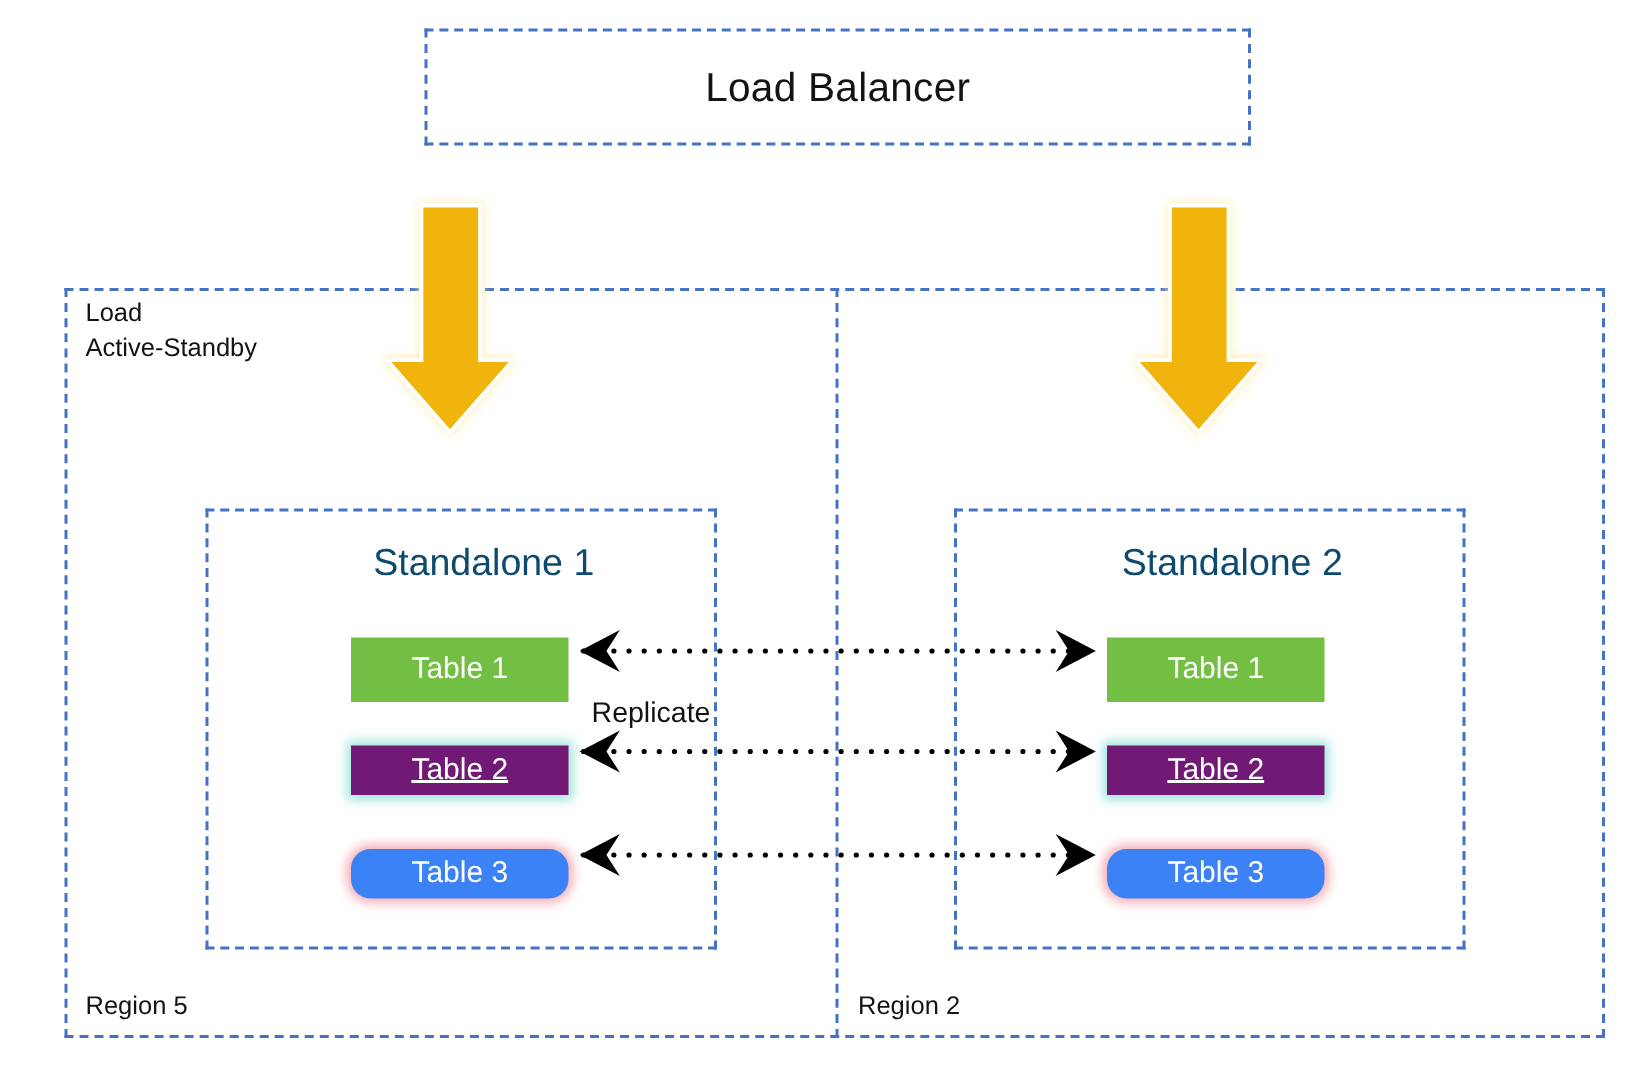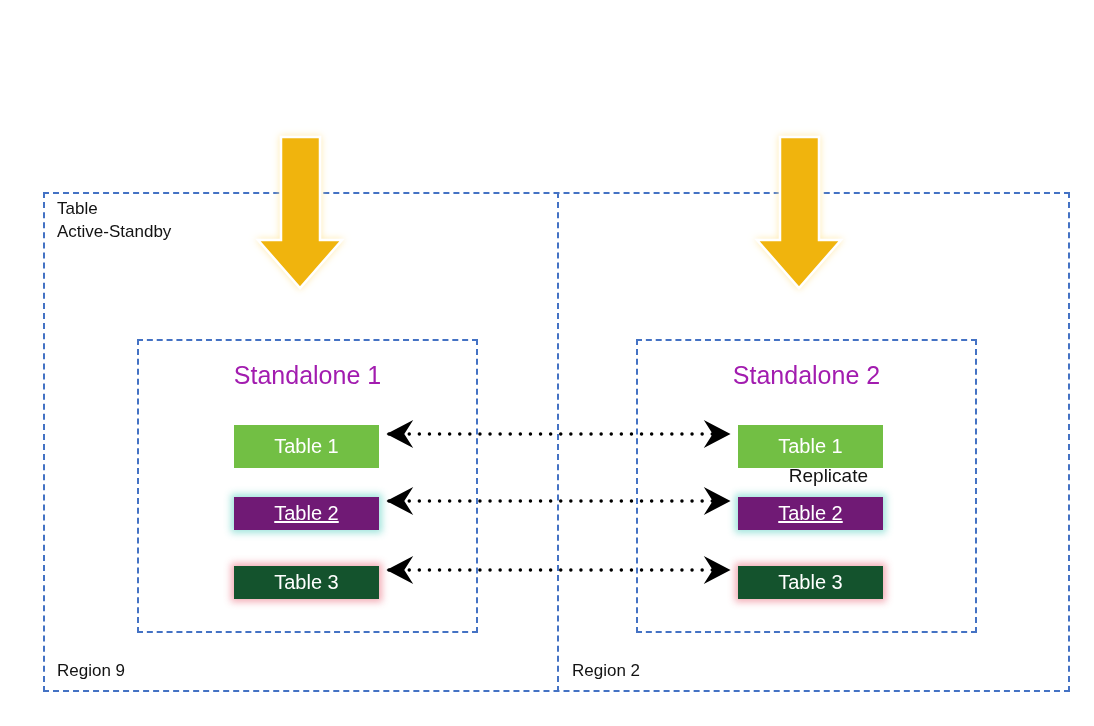--- a/index.html
+++ b/index.html
@@ -77,39 +77,40 @@
   #standalone-1 { left: 137px; top: 339px; width: 341px; height: 294px; }
   #standalone-2 { left: 636px; top: 339px; width: 341px; height: 294px; }
 
   .standalone-title {
     position: absolute;
     top: 20px;
     left: 0;
     width: 100%;
     text-align: center;
     font-size: 25px;
-    color: #a21caf;
-    white-space: nowrap;
+    color: #0c4a6e;
+    white-space: nowrap;
+    padding-left: 15px;
   }
 
   
   .table-chip {
     position: absolute;
     display: flex;
     align-items: center;
     justify-content: center;
     color: #ffffff;
     font-size: 20px;
     white-space: nowrap;
     box-sizing: border-box;
     margin-top: 12px;
   }
   .chip-t1 { background: #72BF44; }
   .chip-t2 { background: #701a75; box-shadow: 0 0 7px 3px rgba(47,196,178,0.45); text-decoration: underline; }
-  .chip-t3 { background: #14532d; box-shadow: 0 0 7px 3px rgba(229,73,94,0.45); }
+  .chip-t3 { background: #3b82f6; box-shadow: 0 0 7px 3px rgba(229,73,94,0.45); border-radius: 13px; }
 
   
   #s1-table-1 { left: 234px; top: 413px; width: 145px; height: 43px; }
   #s1-table-2 { left: 234px; top: 485px; width: 145px; height: 33px; }
   #s1-table-3 { left: 234px; top: 554px; width: 145px; height: 33px; }
   
   #s2-table-1 { left: 738px; top: 413px; width: 145px; height: 43px; }
   #s2-table-2 { left: 738px; top: 485px; width: 145px; height: 33px; }
   #s2-table-3 { left: 738px; top: 554px; width: 145px; height: 33px; }
 
@@ -121,38 +122,41 @@
     height: 726px;
     pointer-events: none;
   }
 
   
   #replicate-label {
     position: absolute;
     left: 0;
     top: 465px;
     width: 868px;
-    text-align: right;
+    text-align: center;
     font-size: 19px;
     color: #131313;
     white-space: nowrap;
   }
 </style>
 </head>
 <body>
 
 <div id="canvas">
 
+  <div class="dashed-box" id="load-balancer">
+    <span class="lb-label">Load Balancer</span>
+  </div>
 
   <div class="dashed-box" id="dual-region"></div>
   <div id="region-divider"></div>
 
-  <div class="corner-label" id="dual-label"><span>Table</span><br><span>Active-Standby</span></div>
-
-  <div class="corner-label" id="region1-label">Region 9</div>
+  <div class="corner-label" id="dual-label"><span>Load</span><br><span>Active-Standby</span></div>
+
+  <div class="corner-label" id="region1-label">Region 5</div>
   <div class="corner-label" id="region2-label">Region 2</div>
 
   <div class="dashed-box" id="standalone-1">
     <div class="standalone-title">Standalone 1</div>
   </div>
 
   <div class="table-chip chip-t1" id="s1-table-1">
     <span>Table 1</span>
   </div>
   <div class="table-chip chip-t2" id="s1-table-2">

